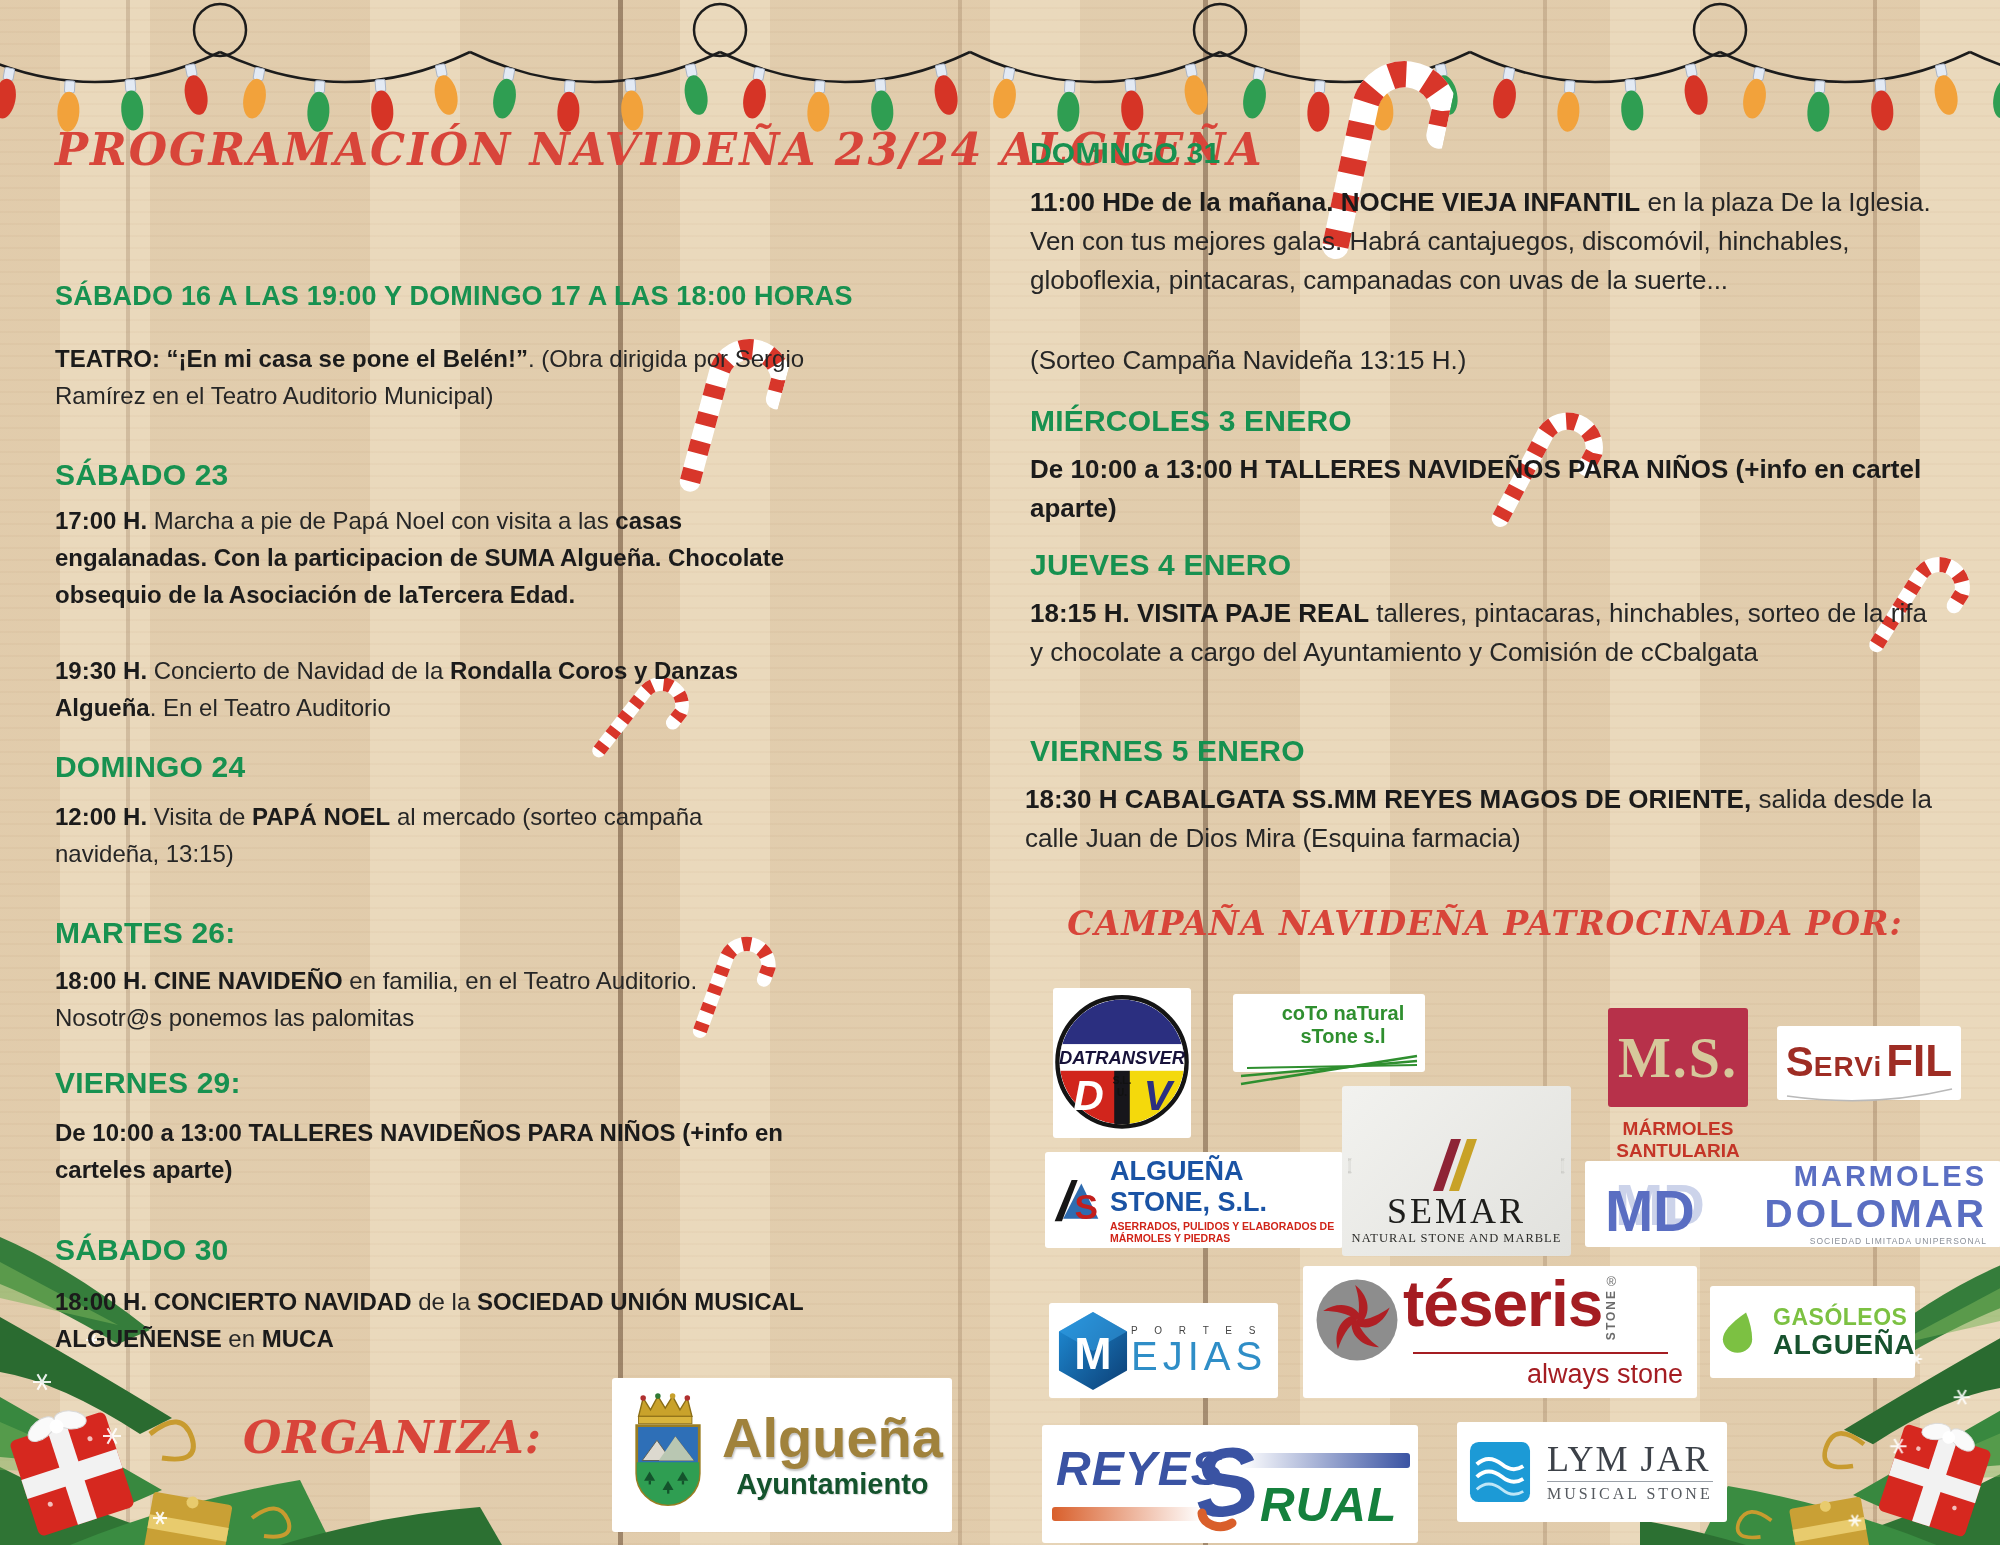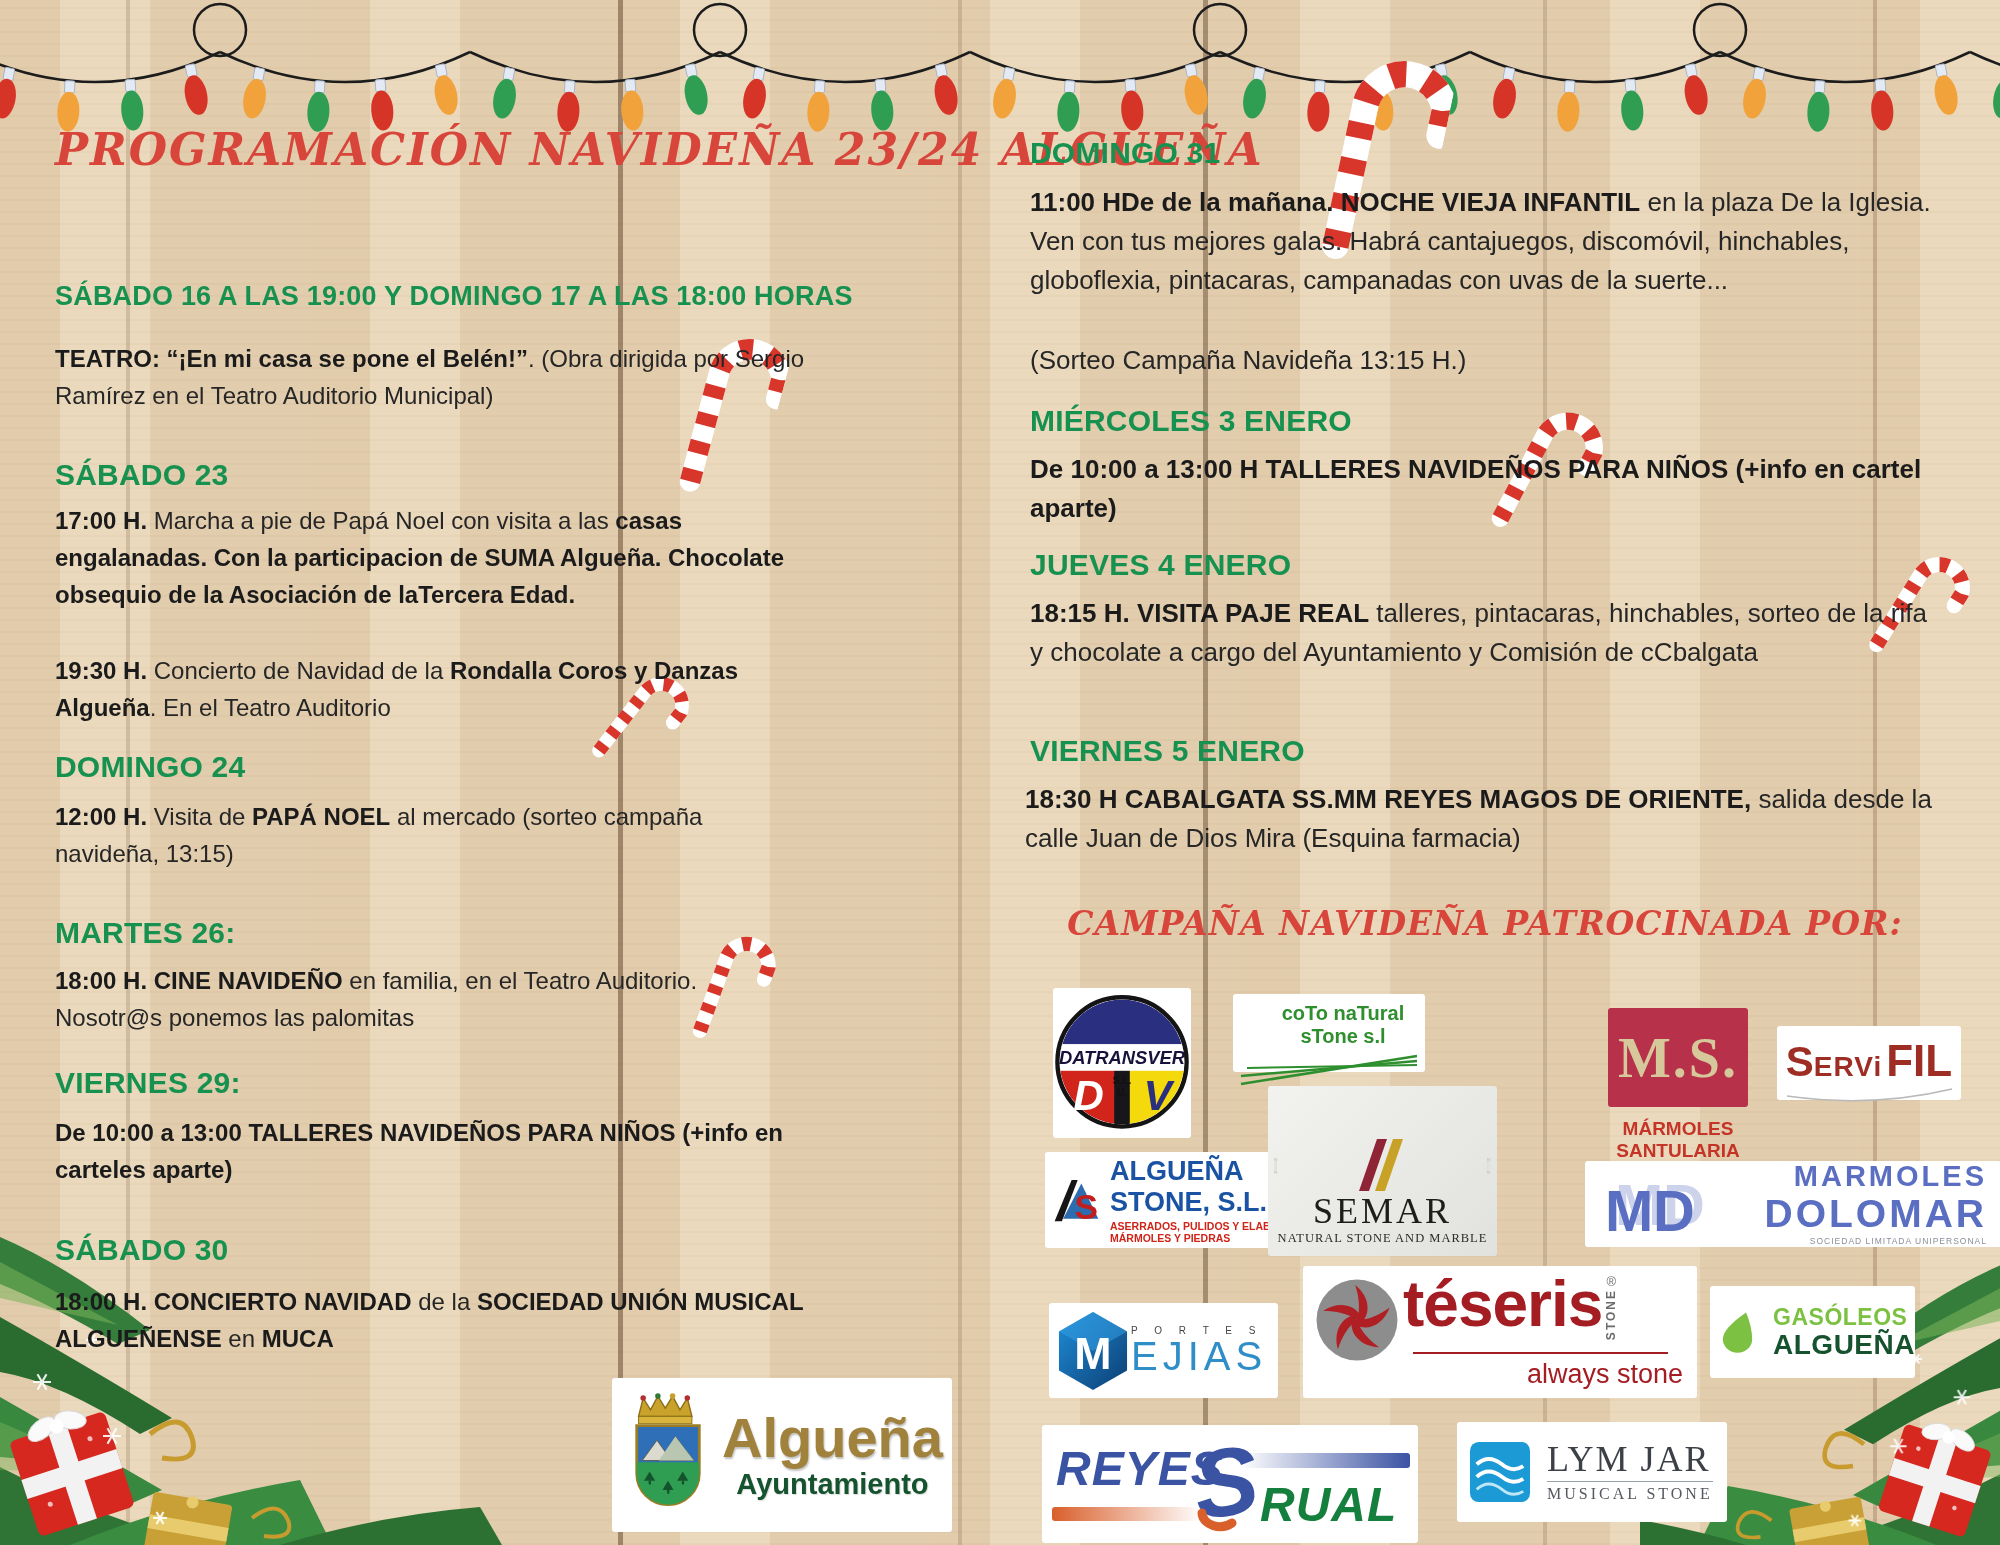--- a/index.html
+++ b/index.html
@@ -308,20 +308,21 @@
 
   <h2 class="gh" style="left:55px;top:916px">MARTES 26:</h2>
   <p class="body" style="left:55px;top:962px;width:755px"><span class="b">18:00 H. CINE NAVIDEÑO</span><span> en familia, en el  Teatro Auditorio. Nosotr@s ponemos las palomitas</span></p>
 
   <h2 class="gh" style="left:55px;top:1066px">VIERNES 29:</h2>
   <p class="body" style="left:55px;top:1114px;width:755px"><span class="b">De 10:00 a 13:00 TALLERES NAVIDEÑOS PARA NIÑOS (+info en carteles aparte)</span></p>
 
   <h2 class="gh" style="left:55px;top:1233px">SÁBADO 30</h2>
   <p class="body" style="left:55px;top:1283px;width:755px"><span class="b">18:00 H. CONCIERTO NAVIDAD</span><span> de la </span><span class="b">SOCIEDAD UNIÓN MUSICAL ALGUEÑENSE</span><span> en </span><span class="b">MUCA</span></p>
 
+  <h2 class="abs script organiza">ORGANIZA:</h2>
 
   <div class="card ayto-card" style="left:612px;top:1378px;width:330px;height:154px">
     <svg width="92" height="136" viewBox="0 0 100 140">
       <path d="M18,28 L23,8 L31,21 L39,6 L47,19 L55,6 L63,21 L71,8 L76,28 Z" fill="#c9a22b" stroke="#8a6d16" stroke-width="1.5"></path>
       <circle cx="23" cy="8" r="3" fill="#b03030"></circle>
         <circle cx="39" cy="6" r="3" fill="#2f7a35"></circle>
         <circle cx="55" cy="6" r="3" fill="#c7a02c"></circle>
         <circle cx="71" cy="8" r="3" fill="#b03030"></circle>
       <rect x="18" y="28" width="58" height="8" fill="#d9b43c" stroke="#8a6d16"></rect>
       <path d="M16,38 L84,38 L84,90 A34,34 0 0 1 50,124 A34,34 0 0 1 16,90 Z" fill="#2e6fb7" stroke="#9a7d22" stroke-width="3"></path>
@@ -411,21 +412,21 @@
       <polygon points="20,70 50,12 78,70" fill="#2e6cb0"></polygon>
       <polygon points="6,74 34,6 44,6 18,74" fill="#161616"></polygon>
       <text x="58" y="71" text-anchor="middle" font-size="58" font-weight="bold" font-family="Liberation Serif,serif" fill="#c21f1c">S</text>
     </svg>
     <div>
       <div class="as-name">ALGUEÑA STONE, S.L.</div>
       <div class="as-tag">ASERRADOS, PULIDOS Y ELABORADOS DE MÁRMOLES Y PIEDRAS</div>
     </div>
   </div>
 
-  <div class="card semar-card" style="left:1268px;top:1086px;width:217px;height:162px">
+  <div class="card semar-card" style="left:1342px;top:1086px;width:217px;height:162px">
     <svg width="30" height="152" viewBox="0 0 34 150">
       <rect x="2" y="6" width="30" height="6" fill="#d8d8d4" stroke="#9a9a94"></rect>
         <rect x="6" y="12" width="22" height="5" fill="#d8d8d4" stroke="#9a9a94"></rect>
       <circle cx="8" cy="21" r="4" fill="none" stroke="#9a9a94"></circle>
         <circle cx="26" cy="21" r="4" fill="none" stroke="#9a9a94"></circle>
       <rect x="8" y="25" width="18" height="104" fill="#efefeb" stroke="#a5a59e"></rect>
       <path d="M13,25V129 M17,25V129 M21,25V129" stroke="#b5b5ae" stroke-width="1"></path>
       <rect x="6" y="129" width="22" height="6" fill="#d8d8d4" stroke="#9a9a94"></rect>
         <rect x="2" y="135" width="30" height="7" fill="#d8d8d4" stroke="#9a9a94"></rect>
     </svg>

